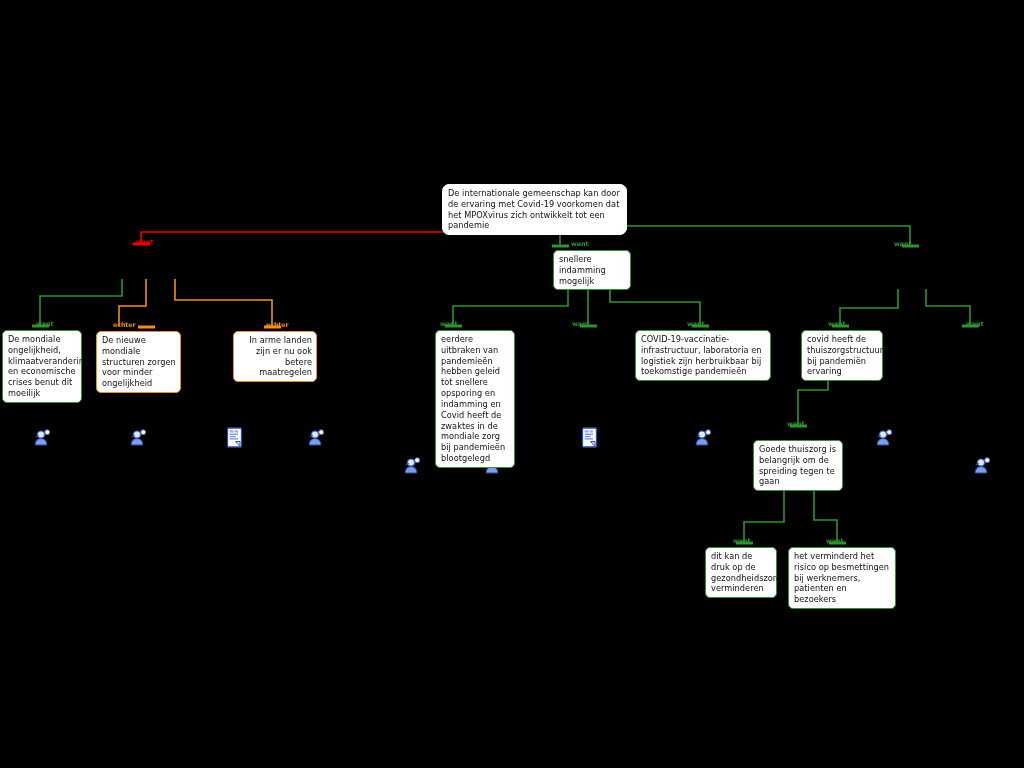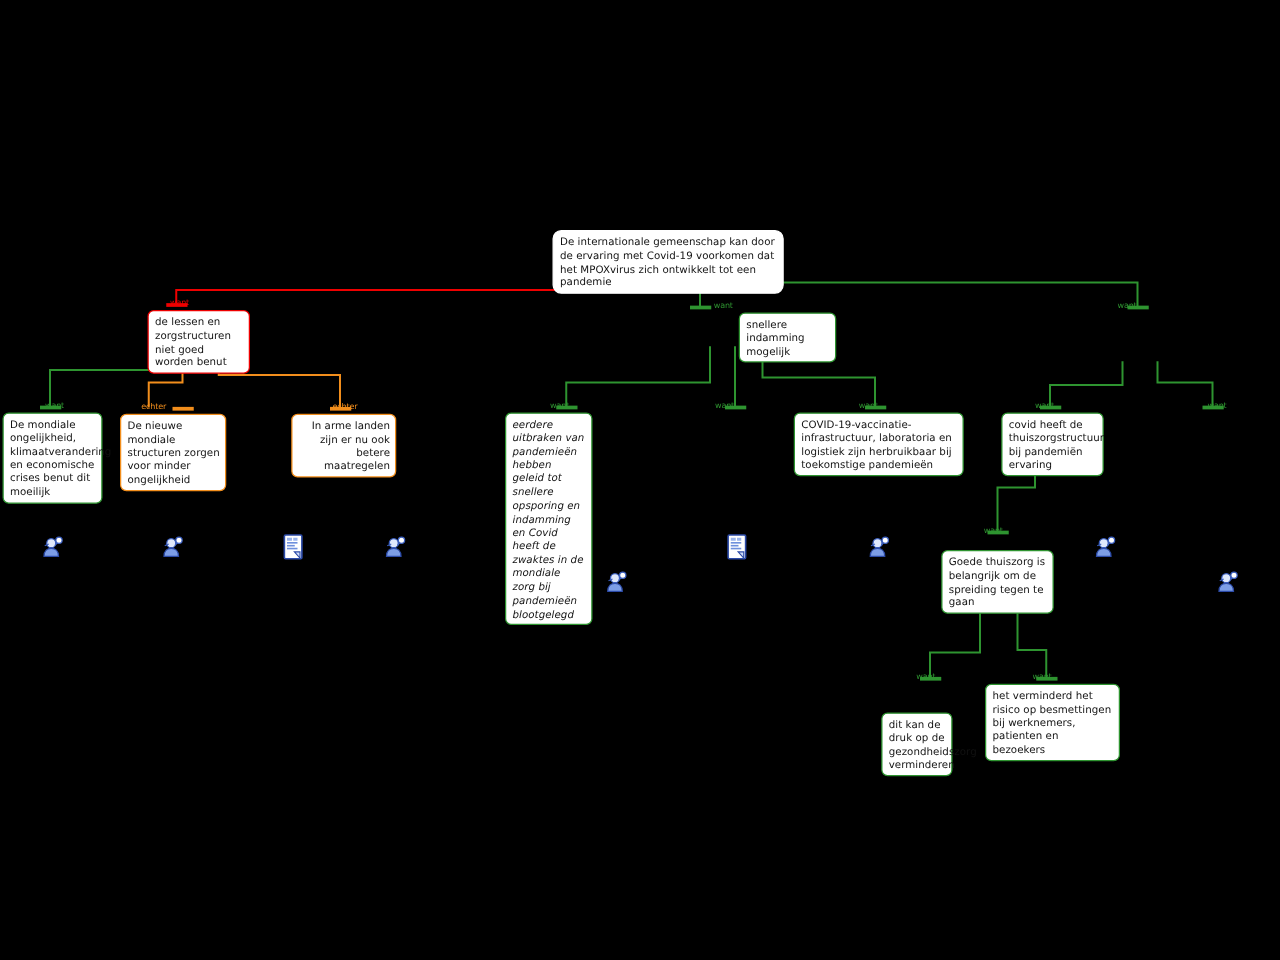--- a/index.html
+++ b/index.html
@@ -35,21 +35,21 @@
     z-index: 5;
   }
   .node.green  { border: 1.4px solid #2e9430; }
   .node.red    { border: 1.6px solid #ee0000; }
   .node.orange { border: 1.4px solid #f28e1c; }
   .node.root   { border: 1.4px solid #ffffff; border-radius: 7px; }
 
   .lbl {
     position: absolute;
     font-size: 6.4px;
-    font-weight: normal;
+    font-weight: bold;
     letter-spacing: -0.1px;
     z-index: 6;
     white-space: nowrap;
   }
   .lbl.green  { color: #2e9430; }
   .lbl.red    { color: #ee0000; }
   .lbl.orange { color: #f28e1c; }
 
   .icon {
     position: absolute;
@@ -107,54 +107,53 @@
       <path stroke="#2e9430" stroke-width="3" d="M 736,543 L 753,543"></path>
 
       <path stroke="#2e9430" d="M 814,466 L 814,520 L 837,520 L 837,542"></path>
       <path stroke="#2e9430" stroke-width="3" d="M 829,543 L 846,543"></path>
     </g>
   </svg>
 
   <div class="node root" style="left:442px; top:184px; width:185px;">De internationale gemeenschap kan door de ervaring met Covid-19 voorkomen dat het MPOXvirus zich ontwikkelt tot een pandemie</div>
 
   <div class="lbl red" style="left:136px; top:238px;">want</div>
-  <div class="node red" style="left:118px; top:248px; width:82px;">de lessen en zorgstructuren niet goed worden benut</div>
 
   <div class="lbl green" style="left:36px; top:320px;">want</div>
   <div class="node green" style="left:2px; top:330px; width:80px;">De mondiale ongelijkheid, klimaatverandering en economische crises benut dit moeilijk</div>
 
   <div class="lbl orange" style="left:113px; top:321px;">echter</div>
   <div class="node orange" style="left:96px; top:331px; width:85px;">De nieuwe mondiale structuren zorgen voor minder ongelijkheid</div>
 
   <div class="lbl orange" style="left:266px; top:321px;">echter</div>
   <div class="node orange" style="left:233px; top:331px; width:84px;text-align:right;">In arme landen zijn er nu ook betere maatregelen</div>
 
   <div class="lbl green" style="left:571px; top:240px;">want</div>
-  <div class="node green" style="left:553px; top:250px; width:78px;margin-left:38px;">snellere indamming mogelijk</div>
+  <div class="node green" style="left:553px; top:250px; width:78px;">snellere indamming mogelijk</div>
 
   <div class="lbl green" style="left:440px; top:320px;">want</div>
-  <div class="node green" style="left:404px; top:330px; width:70px;font-style:italic;">eerdere uitbraken van pandemieën hebben geleid tot snellere opsporing en indamming en Covid heeft de zwaktes in de mondiale zorg bij pandemieën blootgelegd</div>
+  <div class="node green" style="left:435px; top:330px; width:80px;">eerdere uitbraken van pandemieën hebben geleid tot snellere opsporing en indamming en Covid heeft de zwaktes in de mondiale zorg bij pandemieën blootgelegd</div>
 
   <div class="lbl green" style="left:572px; top:320px;">want</div>
 
   <div class="lbl green" style="left:687px; top:320px;">want</div>
   <div class="node green" style="left:635px; top:330px; width:136px;">COVID-19-vaccinatie-infrastructuur, laboratoria en logistiek zijn herbruikbaar bij toekomstige pandemieën</div>
 
   <div class="lbl green" style="left:894px; top:240px;">want</div>
 
   <div class="lbl green" style="left:828px; top:320px;">want</div>
   <div class="node green" style="left:801px; top:330px; width:82px;">covid heeft de thuiszorgstructuur bij pandemiën ervaring</div>
 
   <div class="lbl green" style="left:966px; top:320px;">want</div>
 
   <div class="lbl green" style="left:787px; top:420px;">want</div>
   <div class="node green" style="left:753px; top:440px; width:90px;">Goede thuiszorg is belangrijk om de spreiding tegen te gaan</div>
 
   <div class="lbl green" style="left:733px; top:537px;">want</div>
-  <div class="node green" style="left:705px; top:547px; width:57px;margin-top:23px;">dit kan de druk op de gezondheidszorg verminderen</div>
+  <div class="node green" style="left:705px; top:547px; width:72px;">dit kan de druk op de gezondheidszorg verminderen</div>
 
   <div class="lbl green" style="left:826px; top:537px;">want</div>
   <div class="node green" style="left:788px; top:547px; width:108px;">het verminderd het risico op besmettingen bij werknemers, patienten en bezoekers</div>
 
   <div id="icon-layer">
       <div class="icon" style="left: 33px; top: 428px;"><svg width="20" height="20" viewBox="0 0 20 20">
           <circle cx="8" cy="6.5" r="3.6" fill="#dfe8fb" stroke="#3b5fc0" stroke-width="1"></circle>
           <path d="M2.2 17 C2.2 12.6 5 10.6 8 10.6 C11 10.6 13.8 12.6 13.8 17 Z" fill="#7d9ee6" stroke="#2c4ba8" stroke-width="1"></path>
           <circle cx="14.2" cy="4.2" r="2.5" fill="#ffffff" stroke="#3b5fc0" stroke-width="1"></circle>
           <path d="M12.6 6.2 L11.2 8" stroke="#3b5fc0" stroke-width="1.1"></path>

